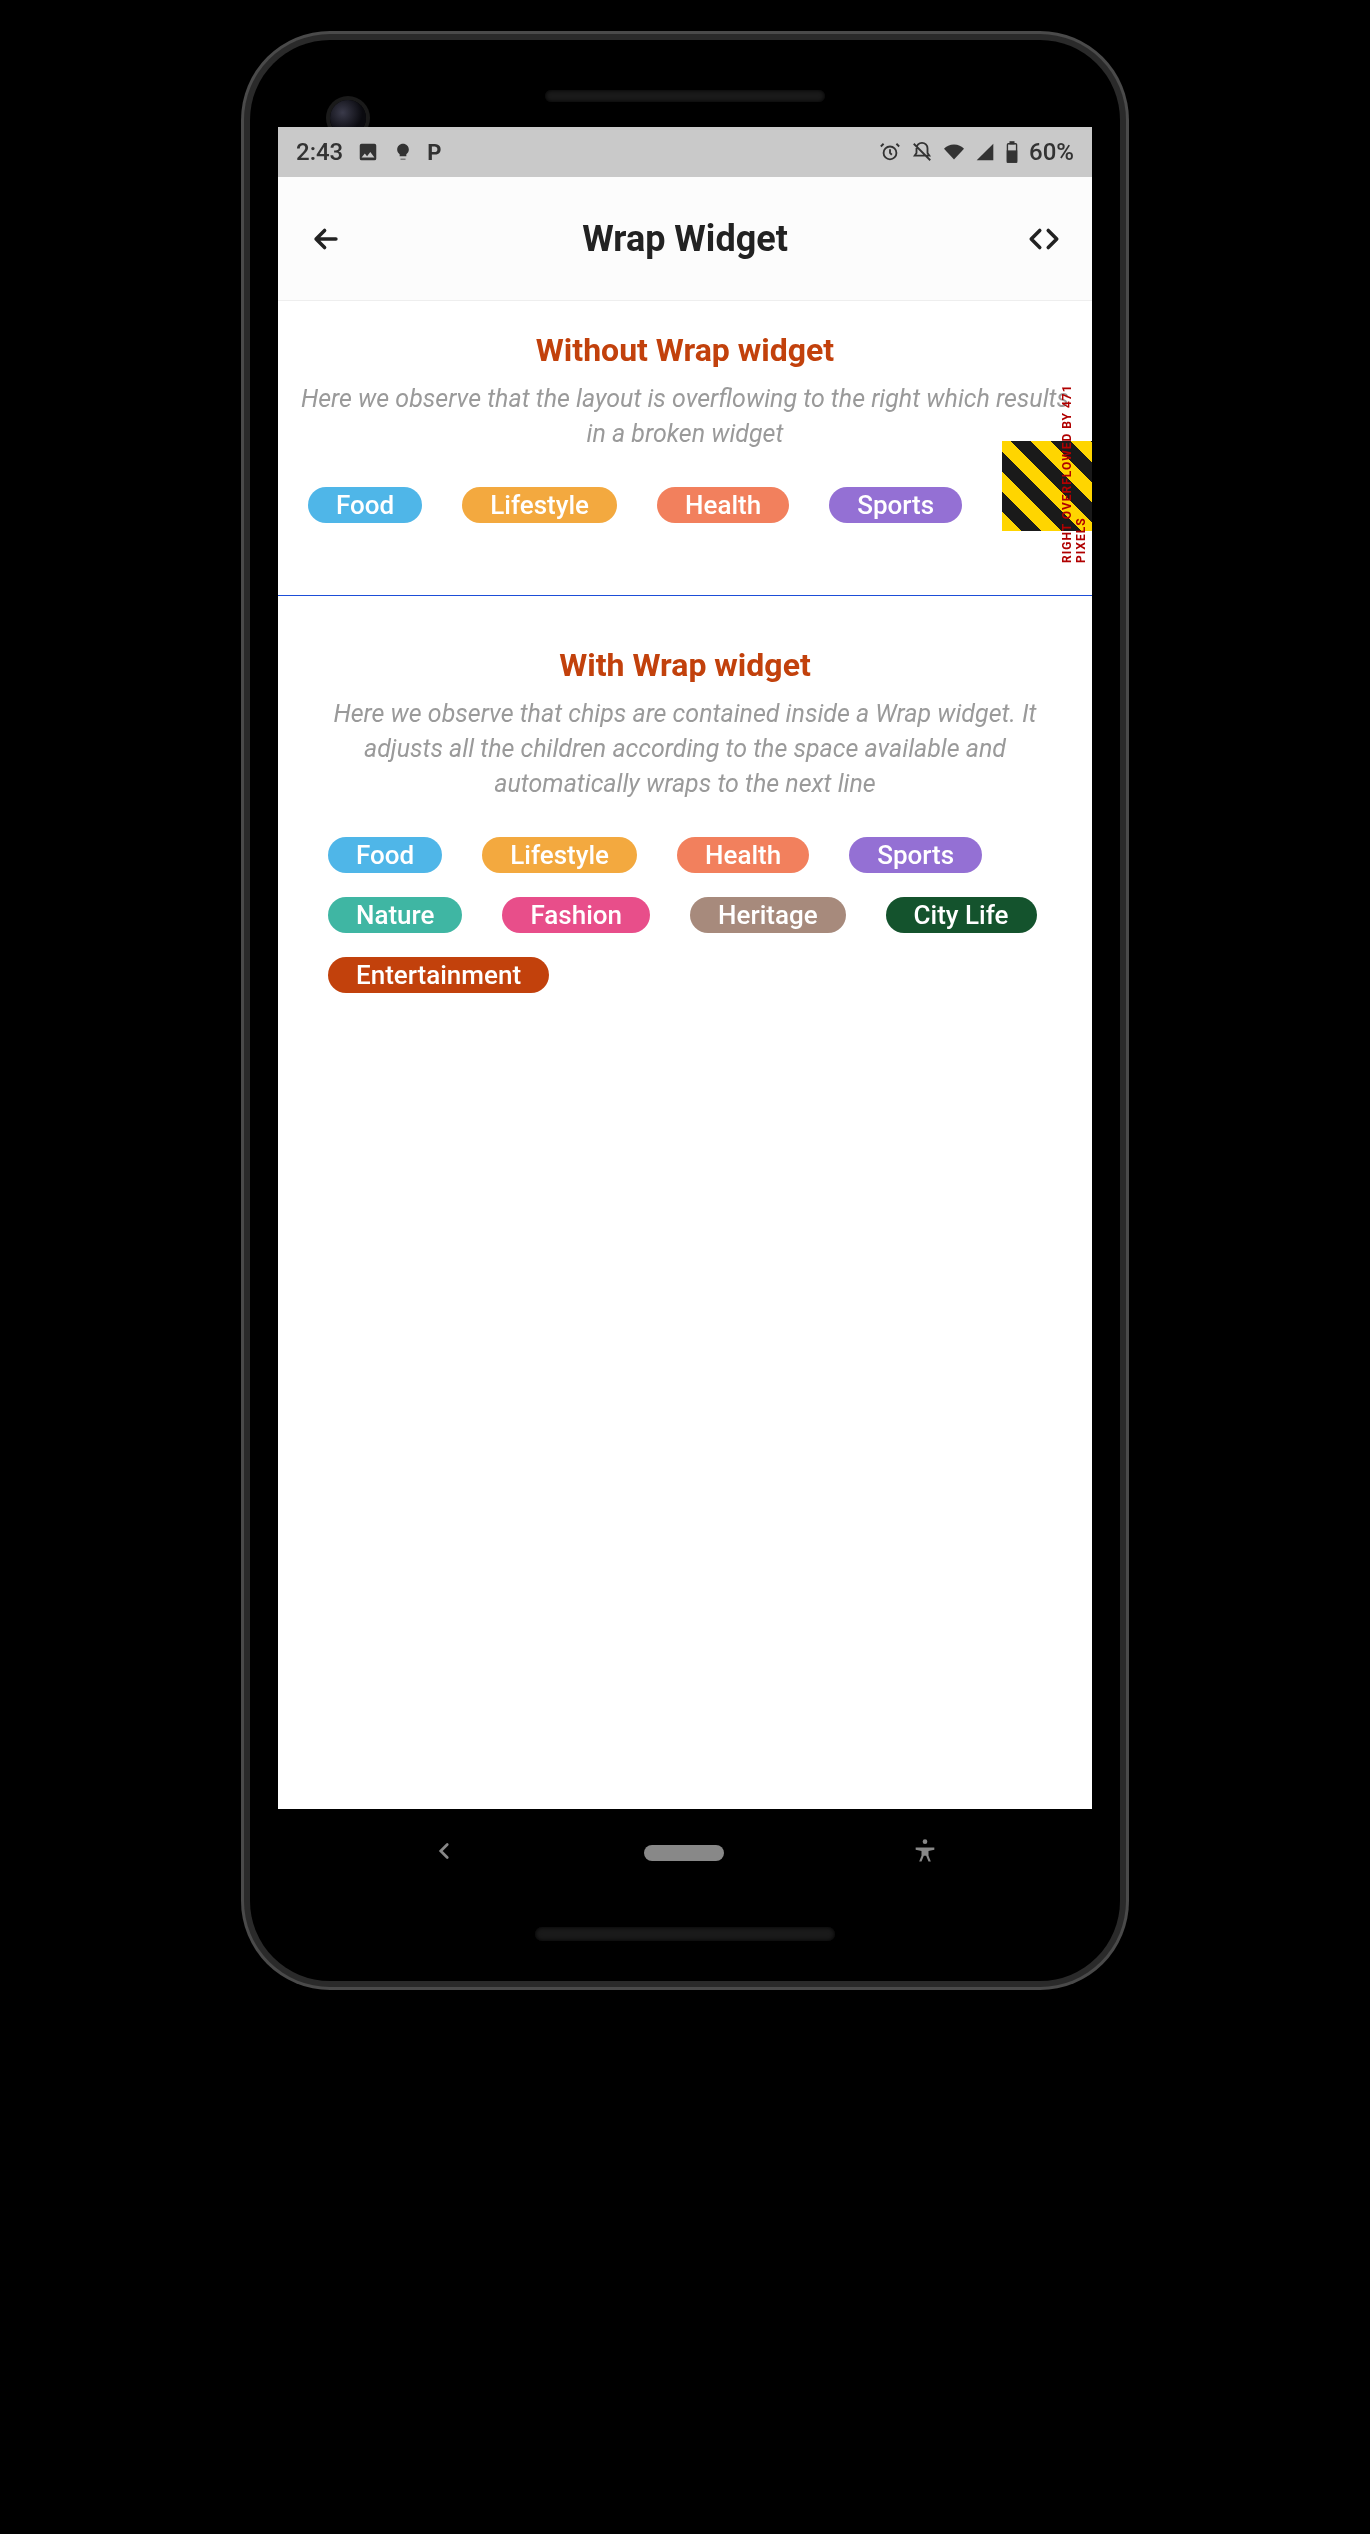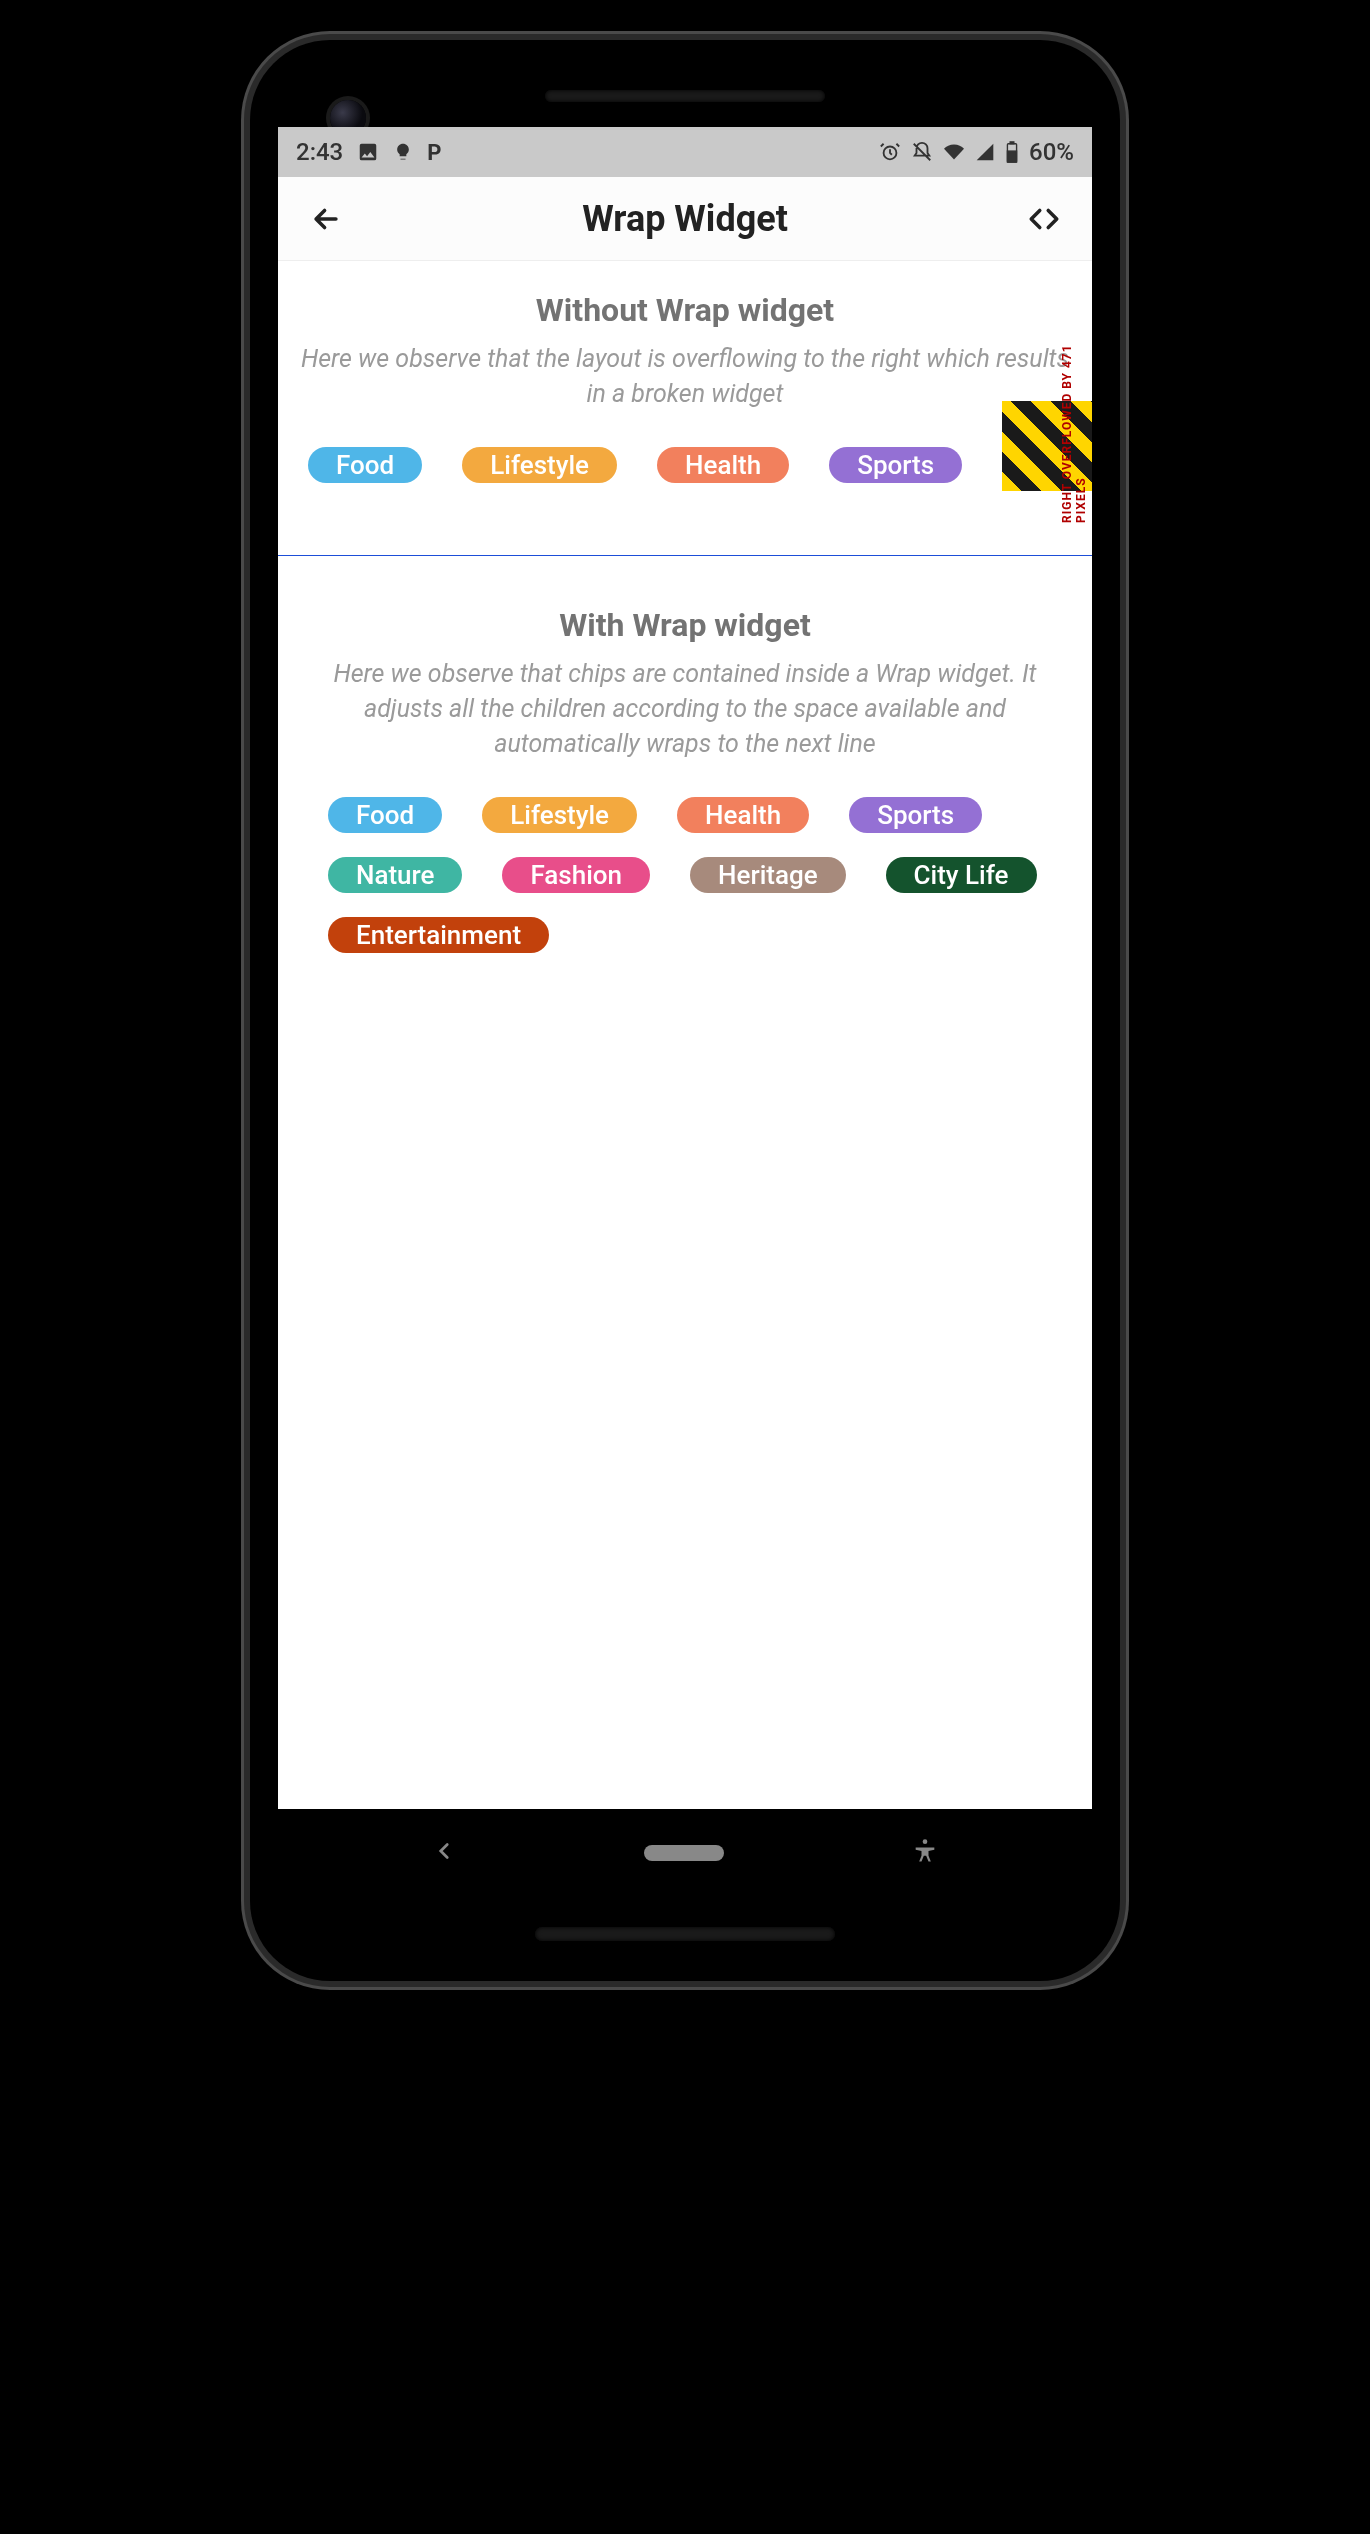--- a/index.html
+++ b/index.html
@@ -57,21 +57,21 @@
     font-size: 24px;
     color: #333;
     font-weight: 500;
   }
   .status-left { display: flex; align-items: center; gap: 14px; }
   .status-right { margin-left: auto; display: flex; align-items: center; gap: 10px; }
   .status-icon { display:inline-flex; align-items:center; justify-content:center; }
   
   .app-bar {
     background: #fcfcfc;
-    height: 84px;
+    height: 124px;
     display: flex;
     align-items: center;
     padding: 0 24px;
     border-bottom: 1px solid #eee;
   }
   .app-title {
     flex: 1;
     text-align: center;
     font-size: 36px;
     font-weight: 700;
@@ -91,21 +91,21 @@
     overflow: hidden;
     background: #fff;
     position: relative;
   }
   .section { padding: 30px 0 40px 0; position: relative; }
   .section + .section { border-top: 1px solid #1d4ed8; margin-top: 32px; padding-top: 50px;}
   .section-title {
     text-align: center;
     font-size: 32px;
     font-weight: 700;
-    color: #737373;
+    color: #c2410c;
     margin-bottom: 12px;
   }
   .section-desc {
     text-align: center;
     font-size: 25px;
     font-style: italic;
     color: #9a9a9a;
     line-height: 1.4;
     padding: 0 20px;
     margin-bottom: 36px;

